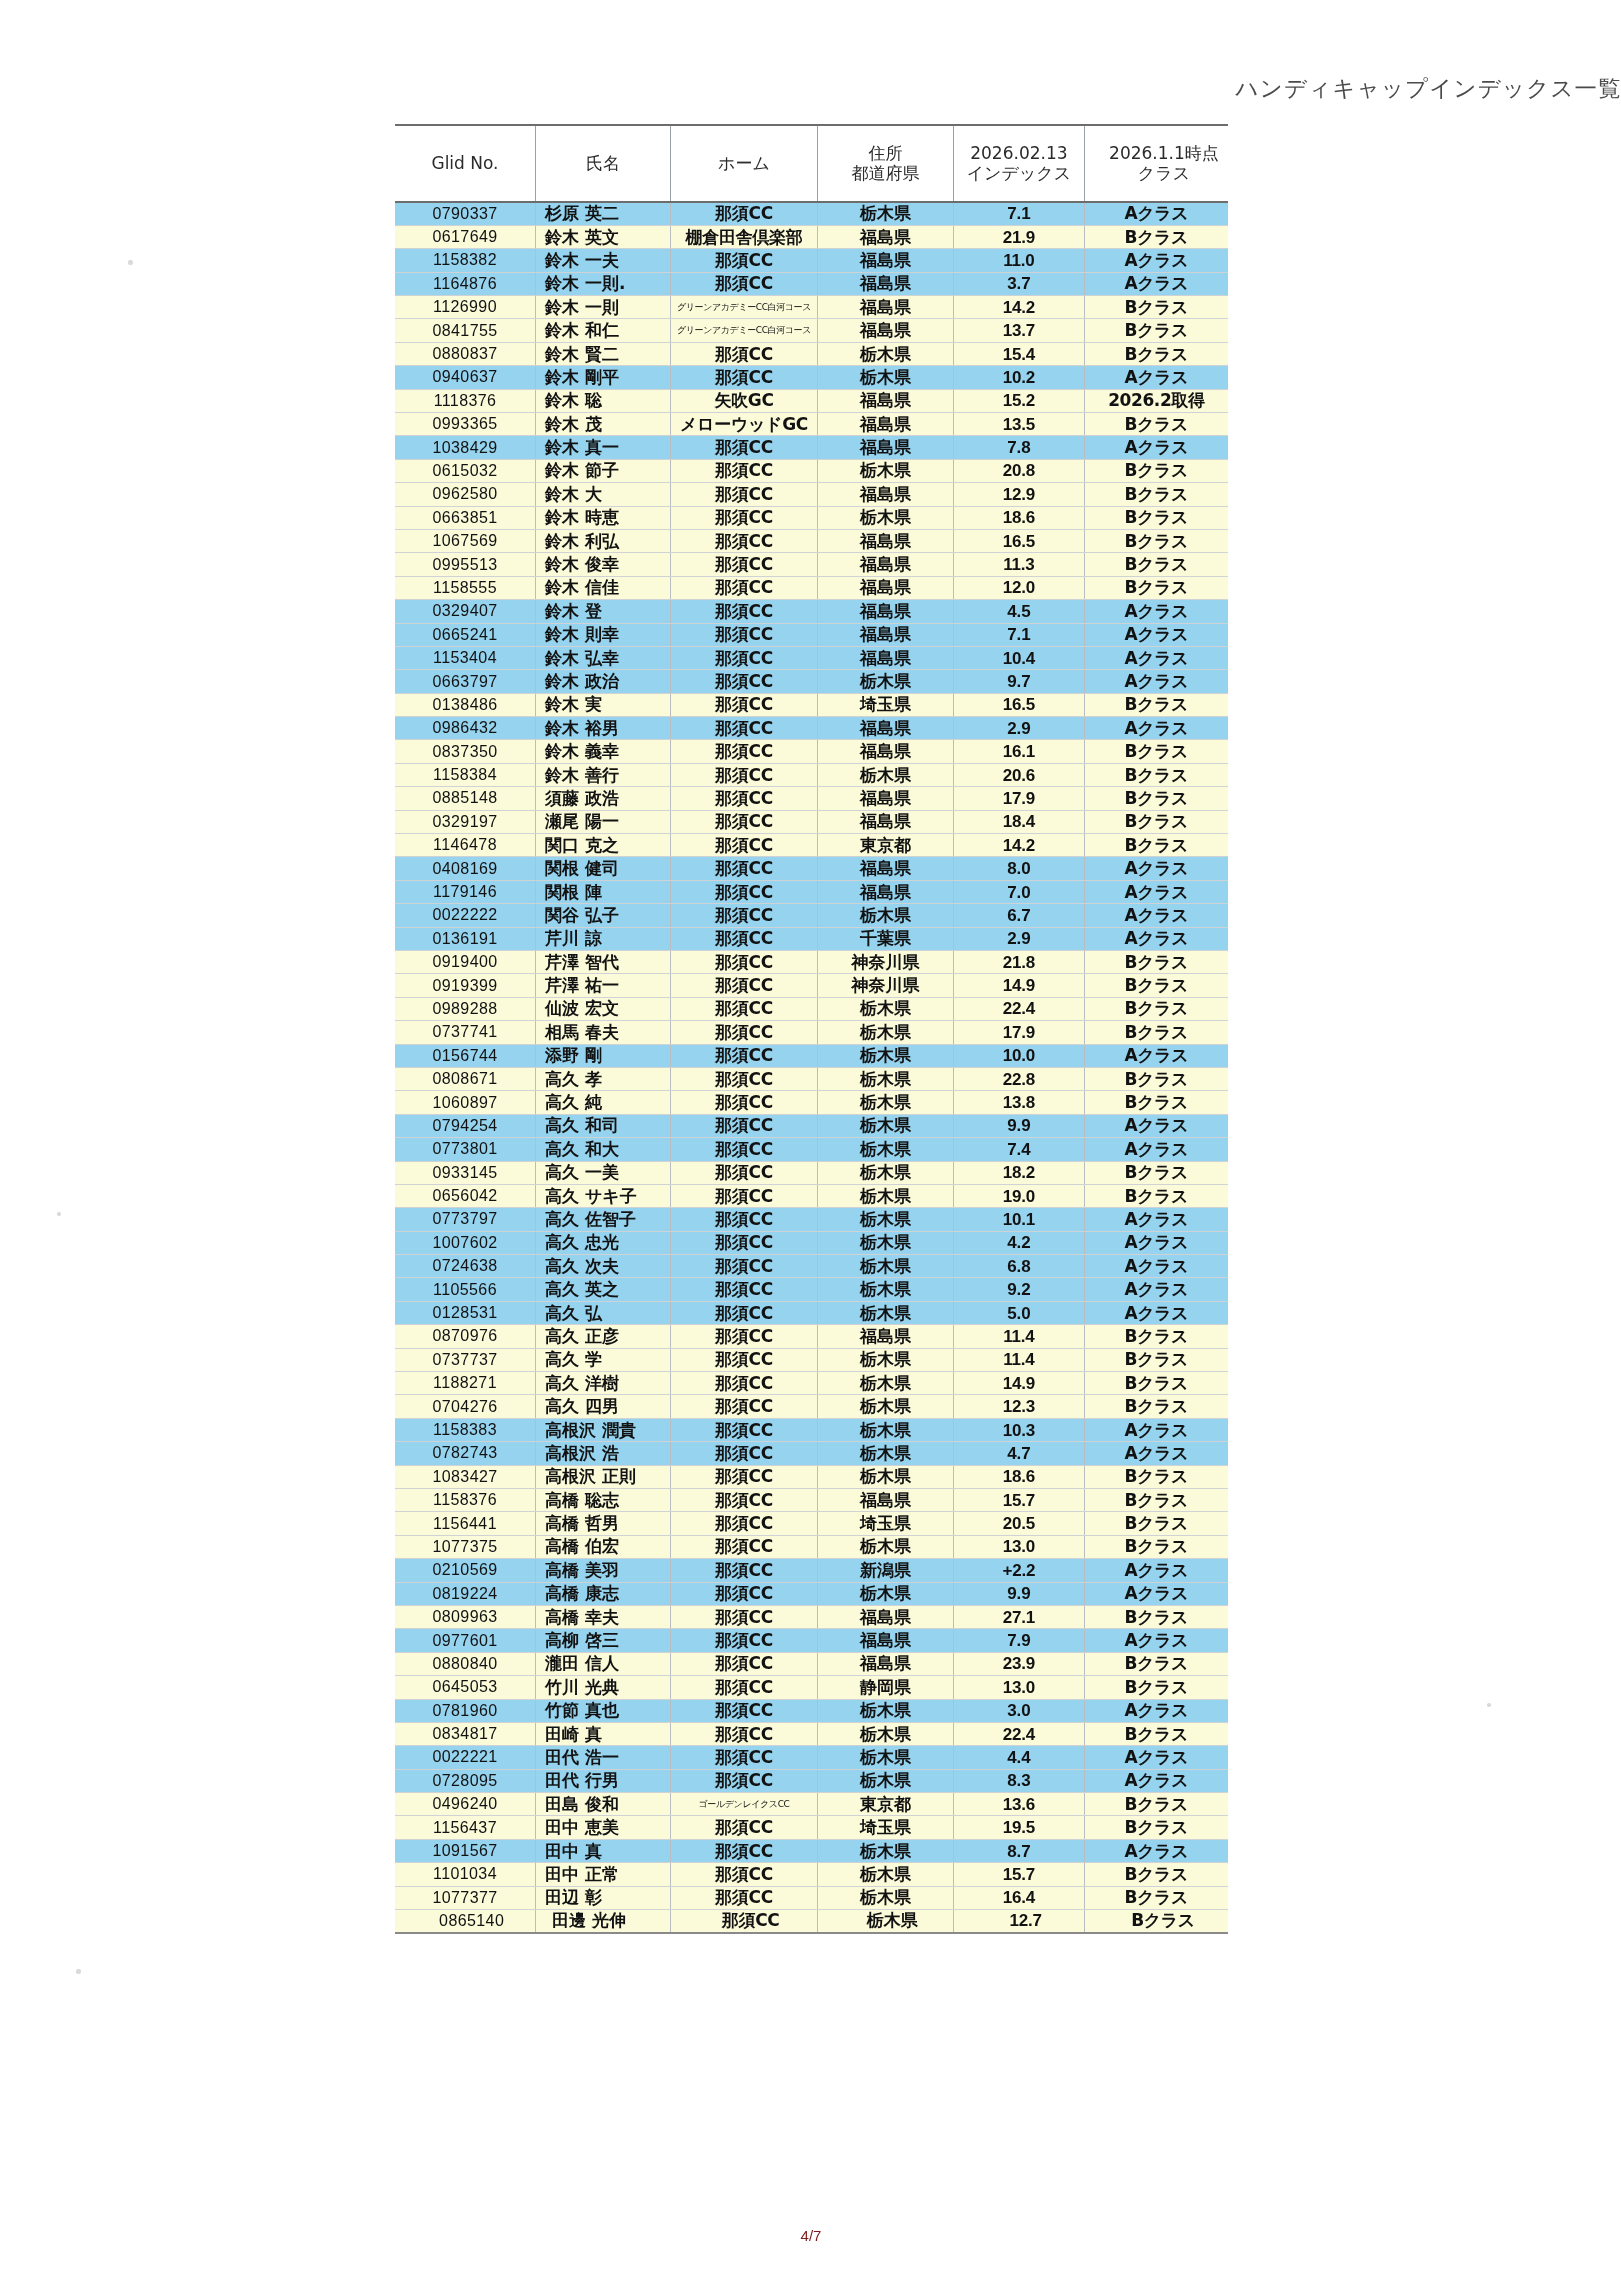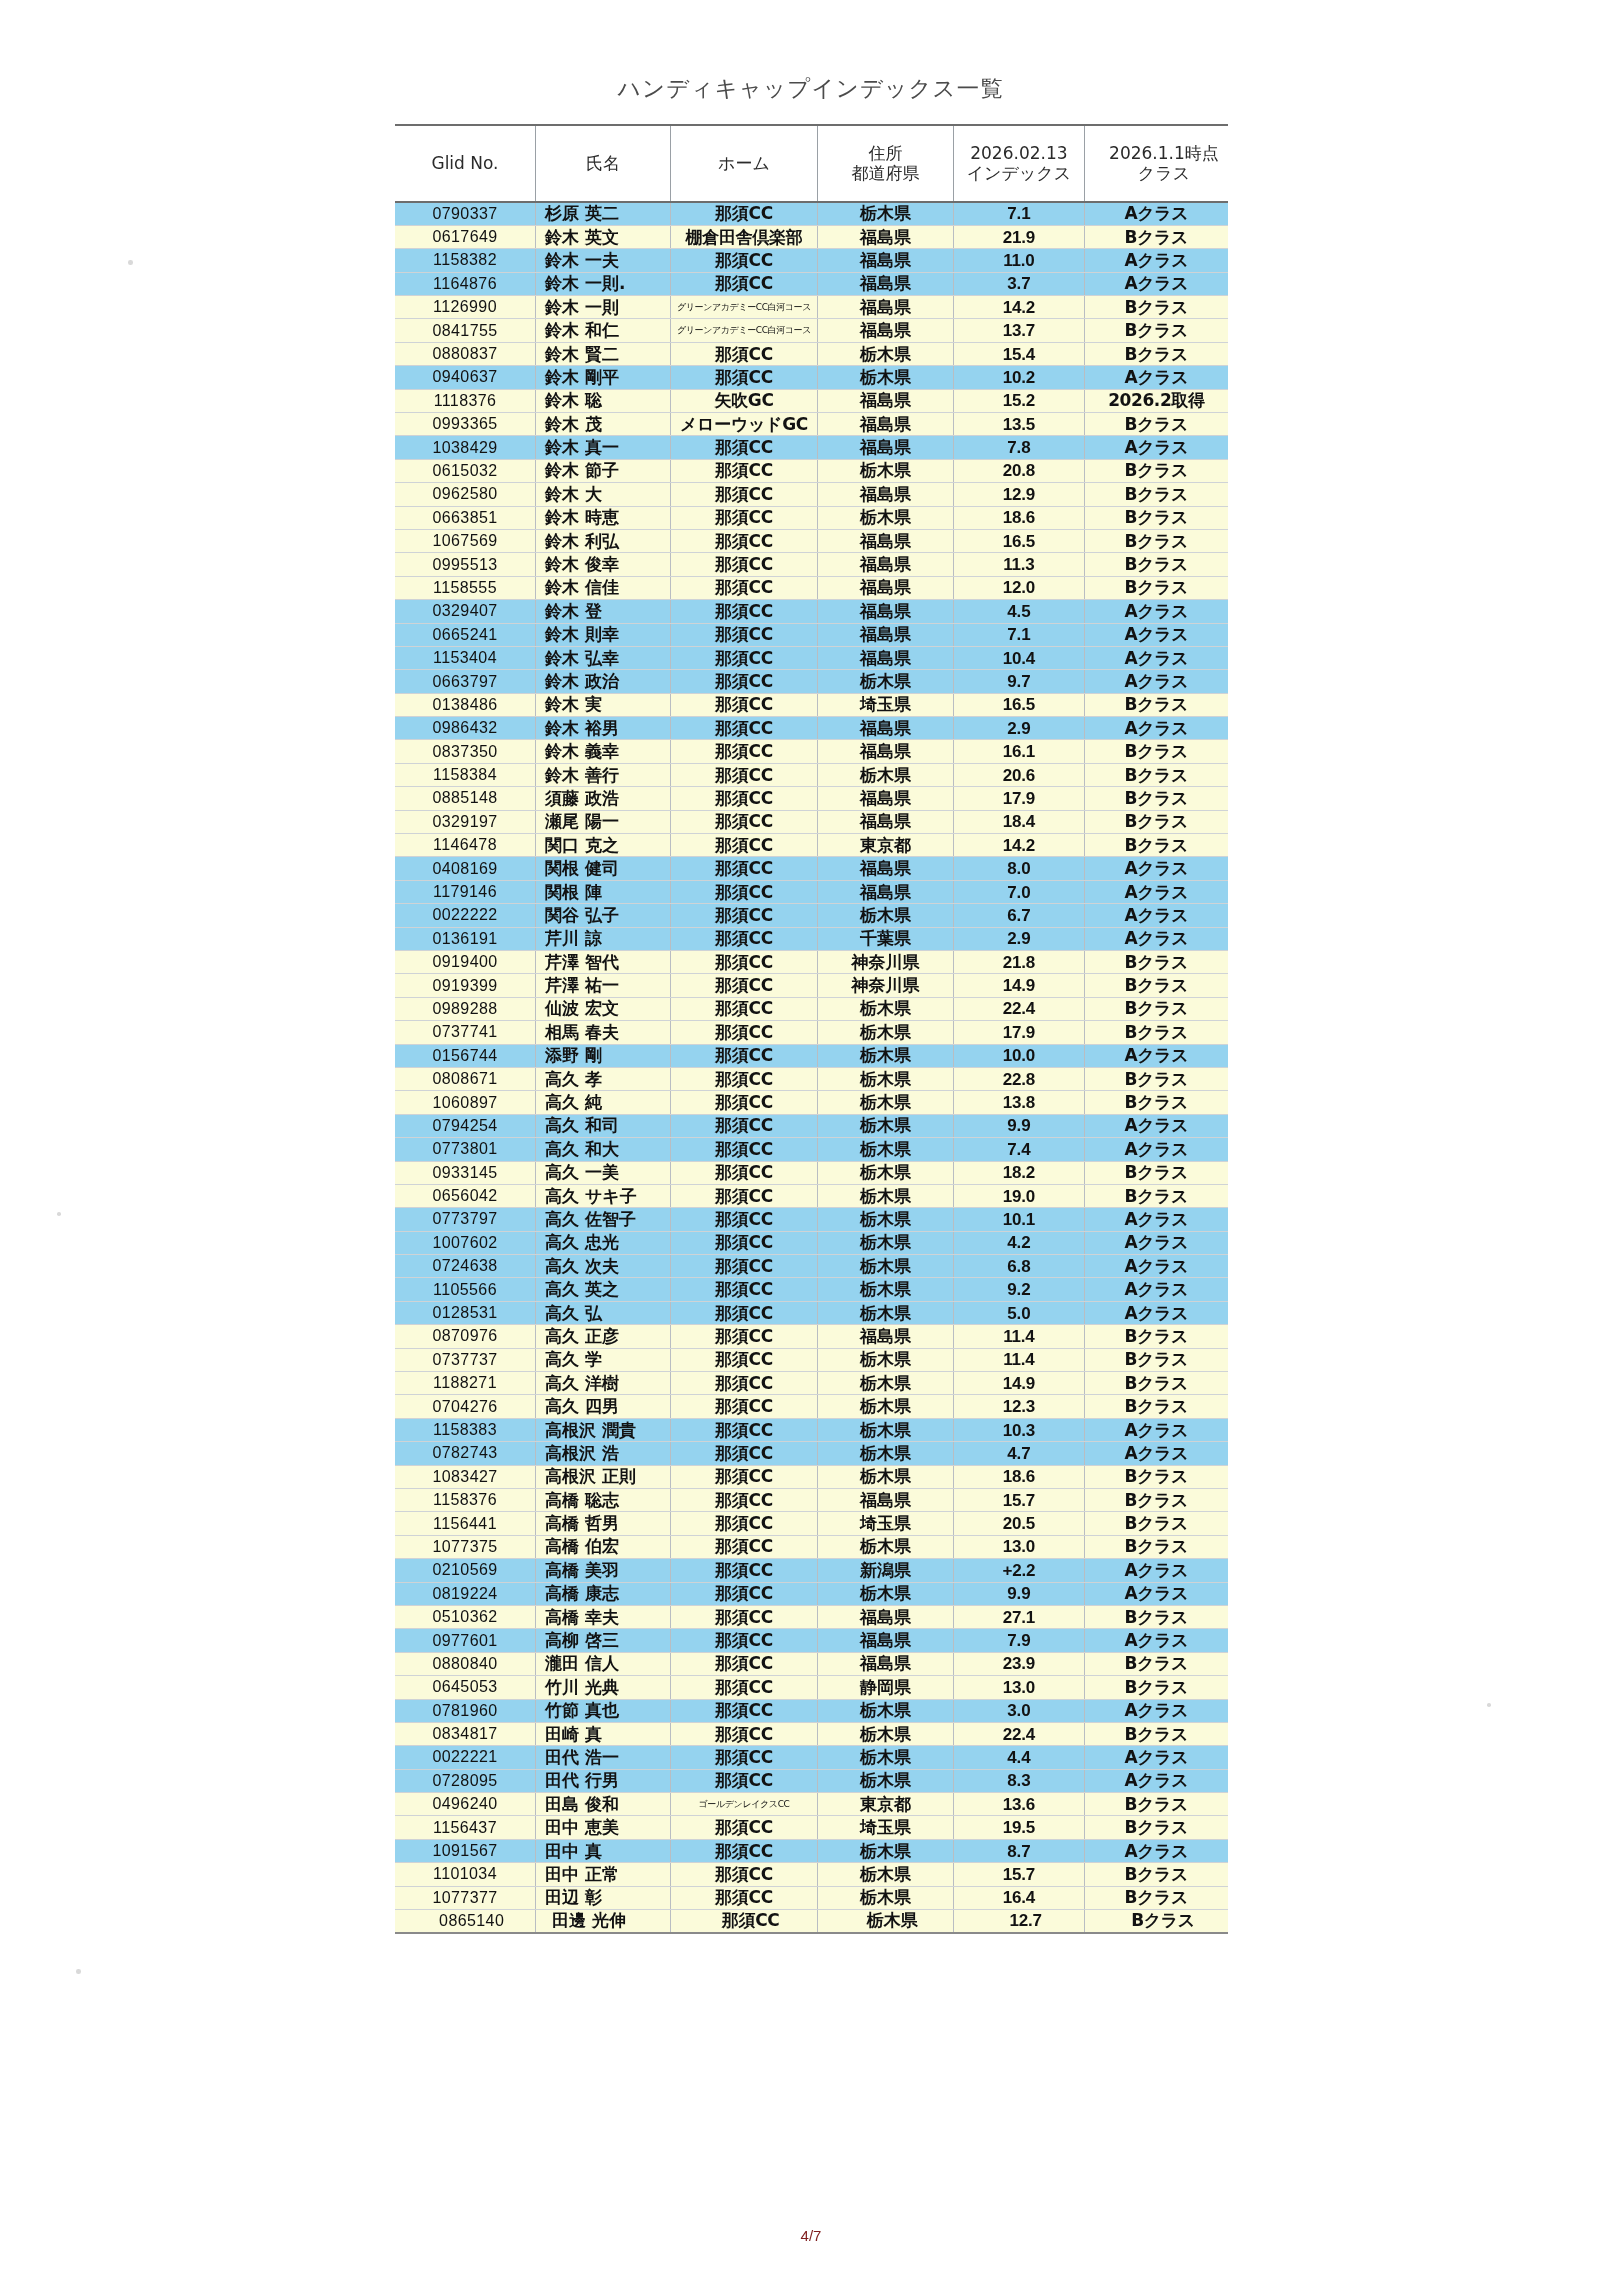--- a/index.html
+++ b/index.html
@@ -21,21 +21,21 @@
     position: absolute;
     inset: 0;
     background: #ffffff;
   }
 
   .page-title {
     position: absolute;
     top: 73px;
     left: 0;
     width: 1622px;
-    text-align: center;
+    text-align: right;
     font-size: 22.4px;
     letter-spacing: 1.3px;
     color: #4b4b4b;
     font-weight: 400;
     font-family: "DejaVu Sans", sans-serif;
   }
 
   .table-wrap {
     position: absolute;
     top: 124px;
@@ -669,21 +669,21 @@
           </tr>
           <tr class="A">
             <td class="glid">0819224</td>
             <td class="name">高橋 康志</td>
             <td class="home">那須CC</td>
             <td class="pref">栃木県</td>
             <td class="idx">9.9</td>
             <td class="cls">Aクラス</td>
           </tr>
           <tr class="B">
-            <td class="glid">0510362</td>
+            <td class="glid">0809963</td>
             <td class="name">高橋 幸夫</td>
             <td class="home">那須CC</td>
             <td class="pref">福島県</td>
             <td class="idx">27.1</td>
             <td class="cls">Bクラス</td>
           </tr>
           <tr class="A">
             <td class="glid">0977601</td>
             <td class="name">高柳 啓三</td>
             <td class="home">那須CC</td>

